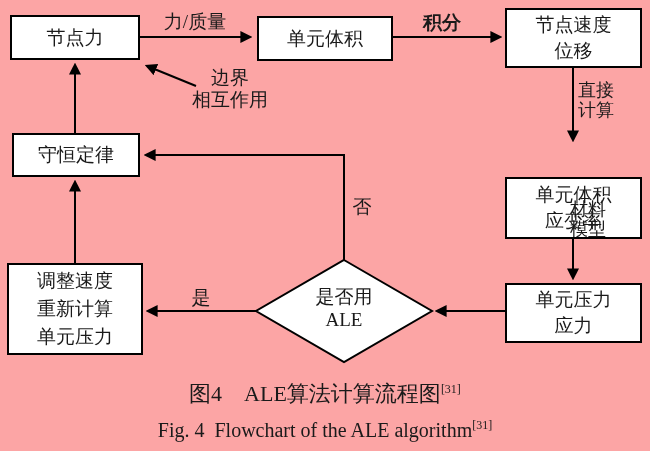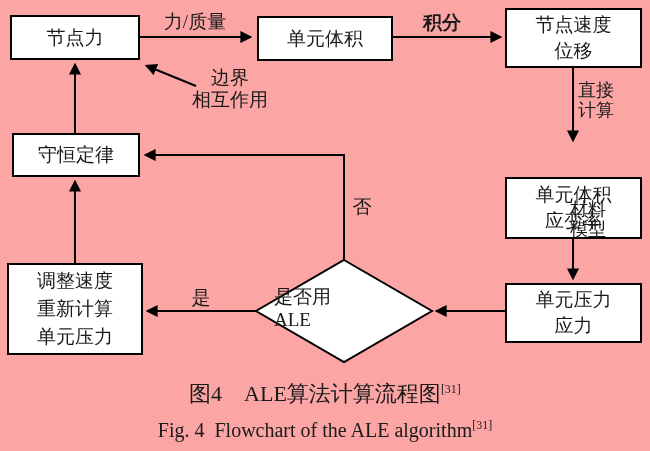--- a/index.html
+++ b/index.html
@@ -35,21 +35,21 @@
     font-size: 19px;
     line-height: 22px;
     white-space: pre-line;
     text-align: center;
   }
   .edge-label.tight { line-height: 20px; font-size: 18px; text-align: left; }
   .diamond-label {
     position: absolute;
     left: 274px; top: 285px;
     width: 140px;
-    text-align: left;
+    text-align: center;
     font-size: 19px;
     line-height: 23px;
     white-space: pre-line;
   }
   .caption {
     position: absolute;
     left: 0; top: 373px;
     width: 650px;
     text-align: center;
   }

